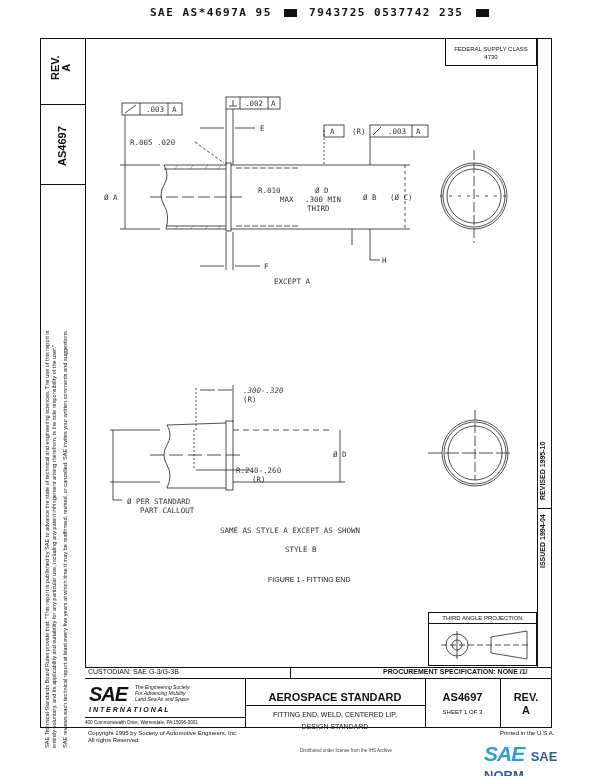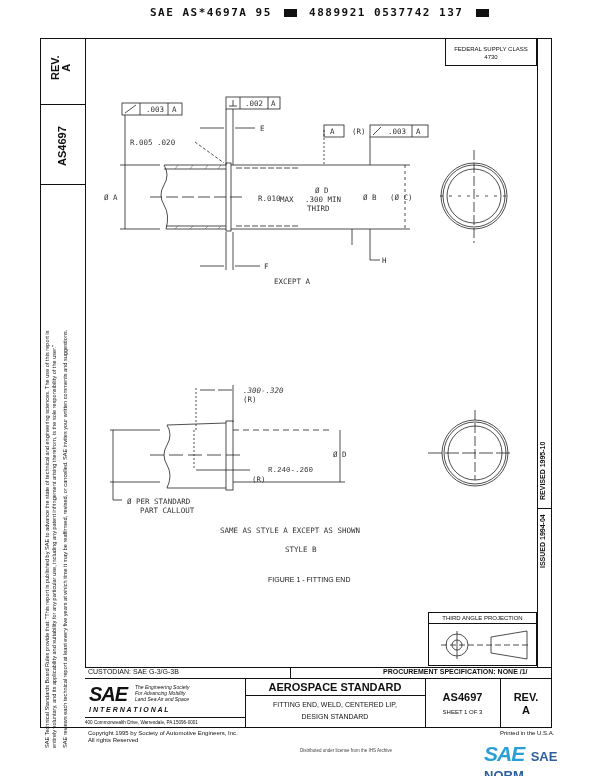--- a/index.html
+++ b/index.html
@@ -17,21 +17,21 @@
   .tb-row{position:absolute;border-top:1px solid #111;}
   .small{font-size:6px;}
   svg{position:absolute;left:0;top:0;}
 </style>
 </head>
 <body>
 
 <div class="abs scanhdr">
   <span>SAE AS*4697A 95</span>
   <span class="blk"></span>
-  <span>4889921 0537742 137</span>
+  <span>7943725 0537742 235</span>
   <span class="blk"></span>
 </div>
 
 <div class="abs frame"></div>
 <div class="abs leftcol"></div>
 <div class="abs rightcol"></div>
 
 <div class="abs rev-box">
   <div class="vtxt" style="left:10px;top:42px;font-weight:bold;font-size:11px;line-height:11px;text-align:center;">
     <div>REV.</div>
@@ -133,21 +133,21 @@
       <line x1="218" y1="229" x2="221" y2="226"></line>
   </g>
 </svg>
 
 <span class="abs dwg" style="left:146px;top:105px;">.003</span>
 <span class="abs dwg" style="left:172px;top:105px;">A</span>
 <span class="abs dwg" style="left:245px;top:99px;">.002</span>
 <span class="abs dwg" style="left:271px;top:99px;">A</span>
 <span class="abs dwg" style="left:260px;top:124px;">E</span>
 <span class="abs dwg" style="left:130px;top:138px;">R.005 .020</span>
-<span class="abs dwg" style="left:258px;top:194px;">R.010</span>
+<span class="abs dwg" style="left:258px;top:186px;">R.010</span>
 <span class="abs dwg" style="left:280px;top:195px;">MAX</span>
 <span class="abs dwg" style="left:104px;top:193px;">Ø A</span>
 <span class="abs dwg" style="left:315px;top:186px;">Ø D</span>
 <span class="abs dwg" style="left:305px;top:195px;">.300 MIN</span>
 <span class="abs dwg" style="left:307px;top:204px;">THIRD</span>
 <span class="abs dwg" style="left:363px;top:193px;text-align:center;">Ø B</span>
 <span class="abs dwg" style="left:390px;top:193px;text-align:right;">(Ø C)</span>
 <span class="abs dwg" style="left:330px;top:127px;">A</span>
 <span class="abs dwg" style="left:352px;top:127px;">(R)</span>
 <span class="abs dwg" style="left:388px;top:127px;">.003</span>
@@ -181,21 +181,21 @@
     <circle cx="475" cy="453" r="33"></circle>
     <circle cx="475" cy="453" r="31"></circle>
     <circle cx="475" cy="453" r="27"></circle>
     <line x1="475" y1="410" x2="475" y2="480" stroke-dasharray="10 3"></line>
     <line x1="428" y1="453" x2="512" y2="453" stroke-dasharray="14 3"></line>
   </g>
 </svg>
 
 <span class="abs dwg" style="left:243px;top:386px;font-style:italic;">.300-.320</span>
 <span class="abs dwg" style="left:243px;top:395px;">(R)</span>
-<span class="abs dwg" style="left:268px;top:466px;font-family:Liberation Mono, monospace;">R.240-.260</span>
+<span class="abs dwg" style="left:236px;top:466px;">R.240-.260</span>
 <span class="abs dwg" style="left:252px;top:475px;">(R)</span>
 <span class="abs dwg" style="left:333px;top:450px;">Ø D</span>
 <span class="abs dwg" style="left:127px;top:497px;">Ø PER STANDARD</span>
 <span class="abs dwg" style="left:140px;top:506px;">PART CALLOUT</span>
 <span class="abs dwg" style="left:285px;top:545px;">STYLE B</span>
 <span class="abs dwg" style="left:220px;top:526px;">SAME AS STYLE A  EXCEPT AS SHOWN</span>
 
 <div class="abs" style="left:268px;top:576px;font-size:7px;">FIGURE 1 - FITTING END</div>
 
 <div class="abs" style="left:428px;top:612px;width:109px;height:54px;border:1px solid #111;box-sizing:border-box;">
@@ -222,21 +222,21 @@
   <div style="position:absolute;left:50px;top:6px;font-size:5px;font-style:italic;line-height:6px;">
     <div>The Engineering Society</div>
     <div>For Advancing Mobility</div>
     <div>Land Sea Air and Space</div>
   </div>
   <div style="position:absolute;left:4px;top:28px;font-size:7px;font-weight:bold;font-style:italic;">I N T E R N A T I O N A L</div>
   <div style="position:absolute;left:0;top:39px;width:160px;border-top:1px solid #111;font-size:4.6px;padding-top:2px;white-space:nowrap;">400 Commonwealth Drive, Warrendale, PA 15096-0001</div>
 </div>
 
 <div class="abs" style="left:245px;top:678px;width:180px;height:50px;border-right:1px solid #111;">
-  <div style="text-align:center;font-weight:bold;font-size:11px;padding-top:3px;height:14px;border-bottom:1px solid #111;">AEROSPACE STANDARD</div>
+  <div style="text-align:center;font-weight:bold;font-size:11px;padding-top:13px;height:14px;border-bottom:1px solid #111;">AEROSPACE STANDARD</div>
   <div style="text-align:center;font-size:7px;margin-top:5px;">FITTING END, WELD, CENTERED LIP,</div>
   <div style="text-align:center;font-size:7px;margin-top:5px;">DESIGN STANDARD</div>
 </div>
 <div class="abs" style="left:425px;top:678px;width:75px;height:50px;border-right:1px solid #111;">
   <div style="text-align:center;font-weight:bold;font-size:11px;padding-top:13px;">AS4697</div>
   <div style="text-align:center;font-size:6px;margin-top:6px;">SHEET 1 OF 3</div>
 </div>
 <div class="abs" style="left:500px;top:678px;width:52px;height:50px;">
   <div style="text-align:center;font-weight:bold;font-size:11px;padding-top:13px;">REV.</div>
   <div style="text-align:center;font-weight:bold;font-size:11px;margin-top:1px;">A</div>

